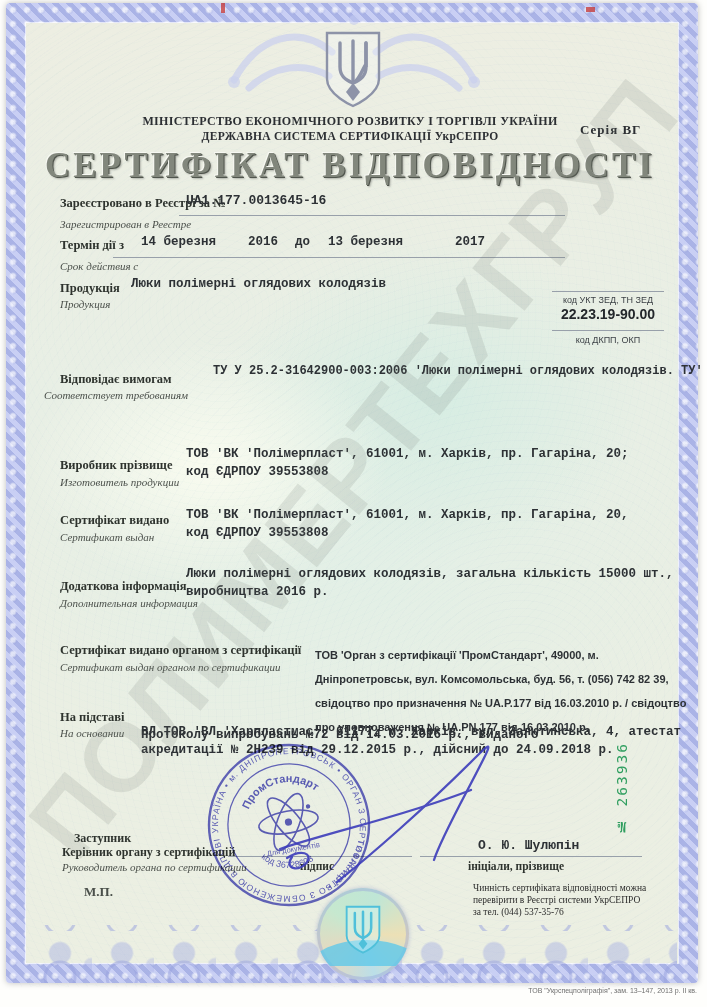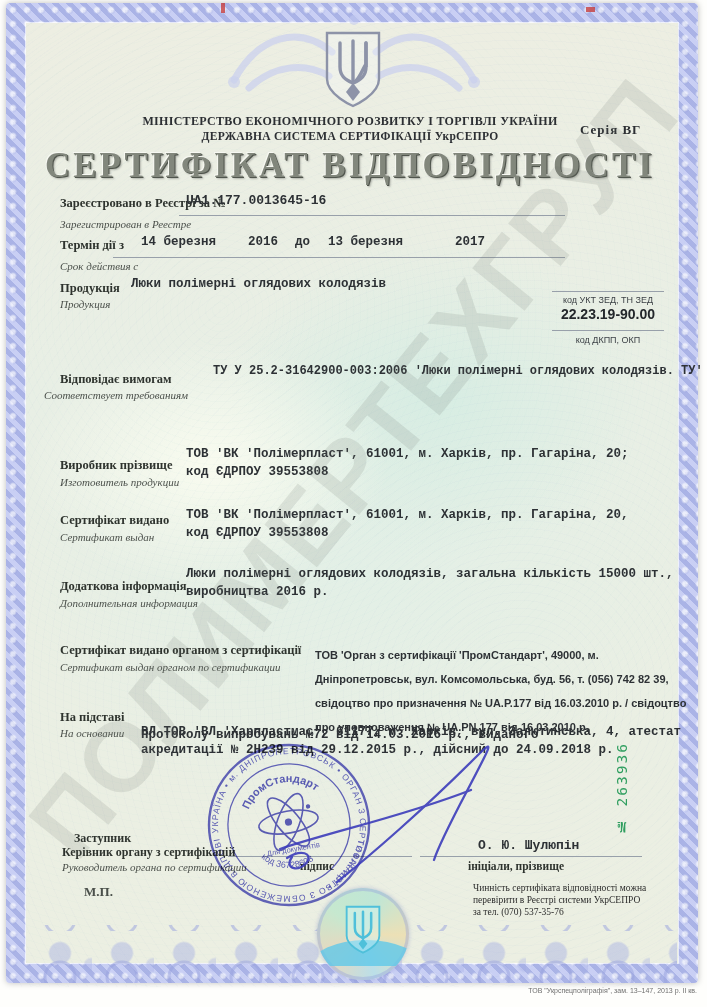--- a/index.html
+++ b/index.html
@@ -184,21 +184,21 @@
 <div class="val" style="left:478px;top:838px;font-size:13px;">О. Ю. Шулюпін</div>
 <div class="rule" style="left:420px;top:856px;width:222px;"></div>
 <div class="lbl" style="left:468px;top:860px;font-size:11.5px;">ініціали, прізвище</div>
 <div class="lbl" style="left:84px;top:884px;font-size:13px;color:#4a4f4a;">М.П.</div>
 
 <div class="serial">№ 263936</div>
 
 <div class="verify">
   <div>Чинність сертифіката відповідності можна</div>
   <div>перевірити в Реєстрі системи УкрСЕПРО</div>
-  <div>за тел. (070) 537-35-76</div>
+  <div>за тел. (044) 537-35-76</div>
 </div>
 
 <svg class="stamp" width="190" height="190" viewBox="0 0 190 190">
   <defs>
     <path id="ringO" d="M95,95 m-71,0 a71,71 0 1,1 142,0 a71,71 0 1,1 -142,0"></path>
     <path id="arcTop" d="M52,95 a43,43 0 1,1 86,0"></path>
     <path id="arcBot" d="M52,95 a43,43 0 0,0 86,0"></path>
   </defs>
   <circle cx="95" cy="95" r="80" fill="none" stroke="#5b5bc8" stroke-width="2.4"></circle>
   <circle cx="95" cy="95" r="61" fill="none" stroke="#5b5bc8" stroke-width="1.3"></circle>

